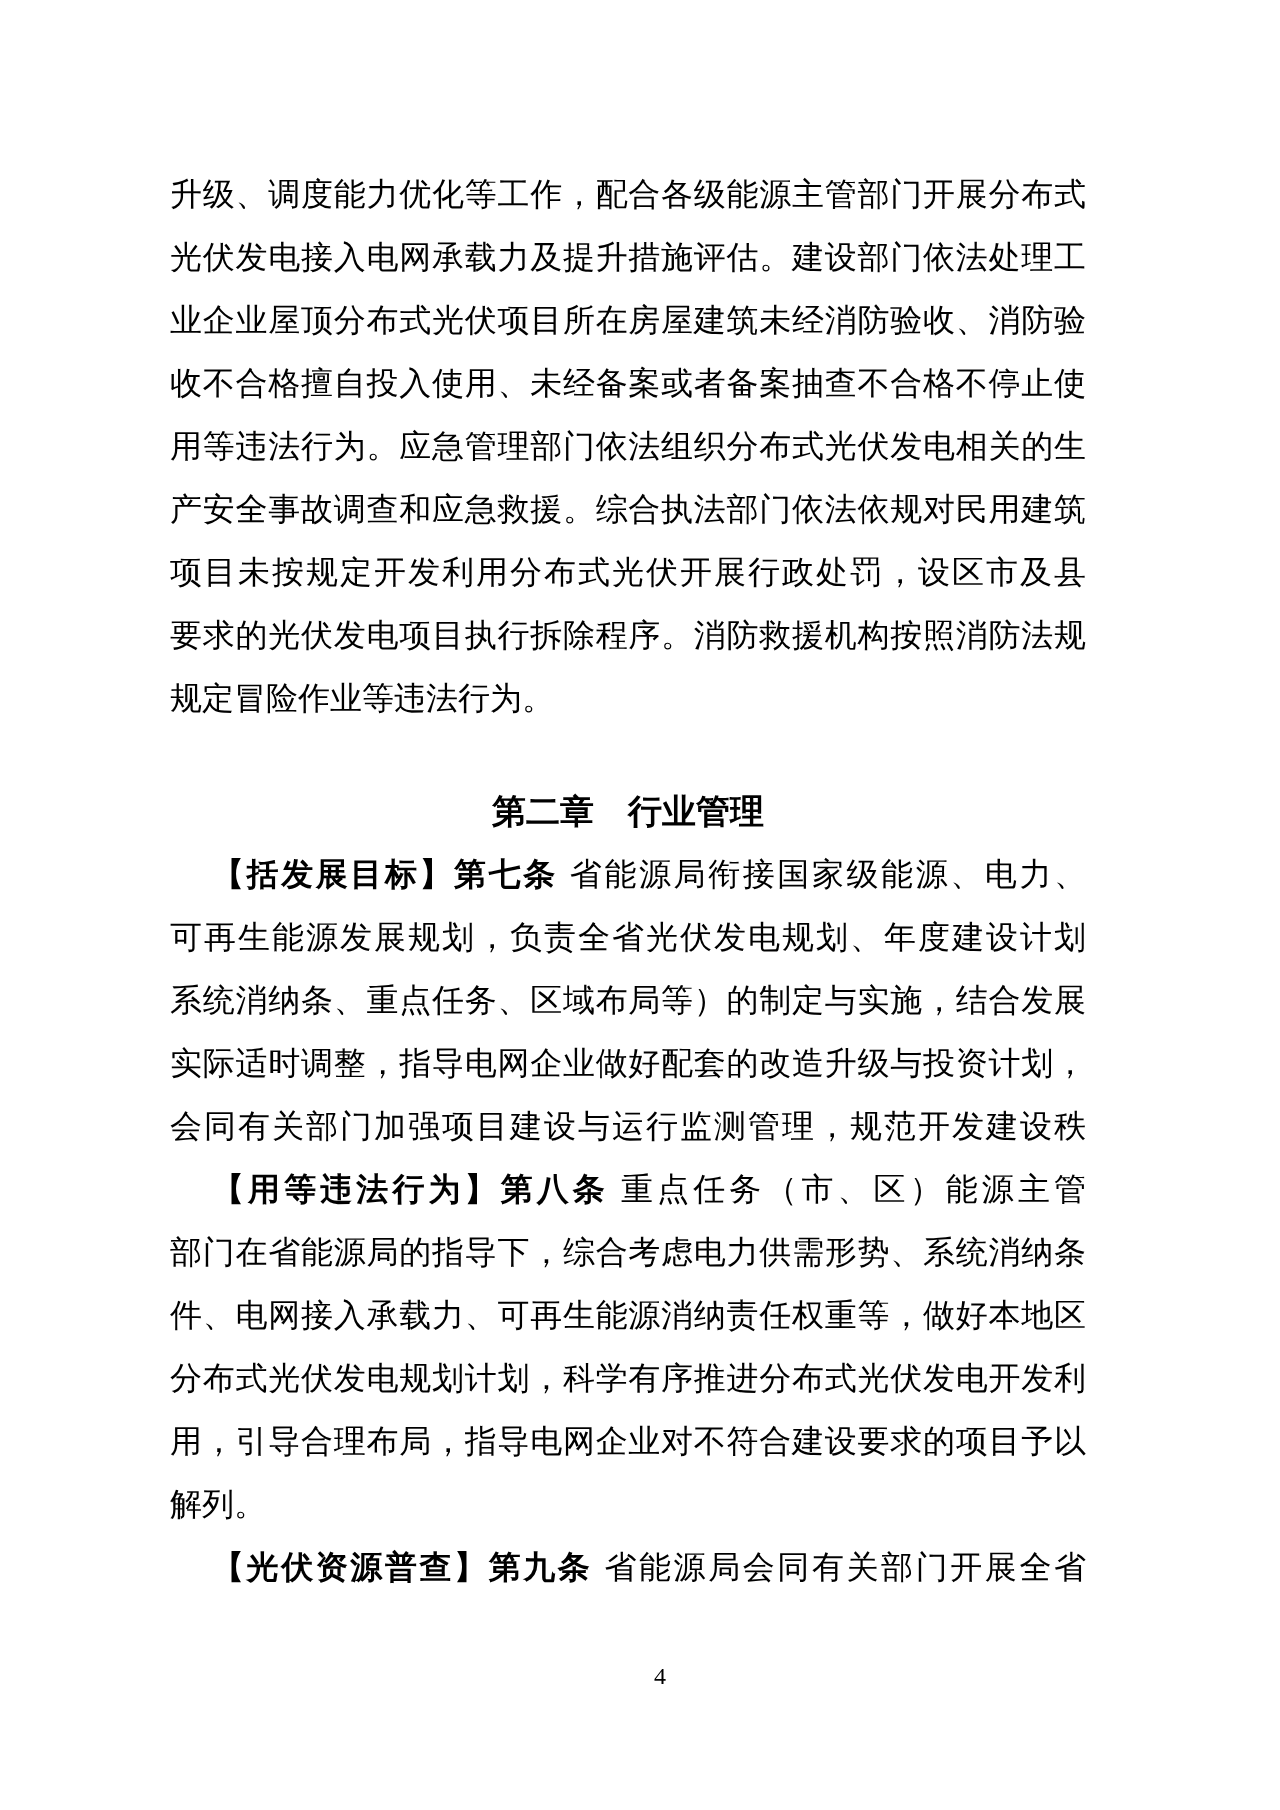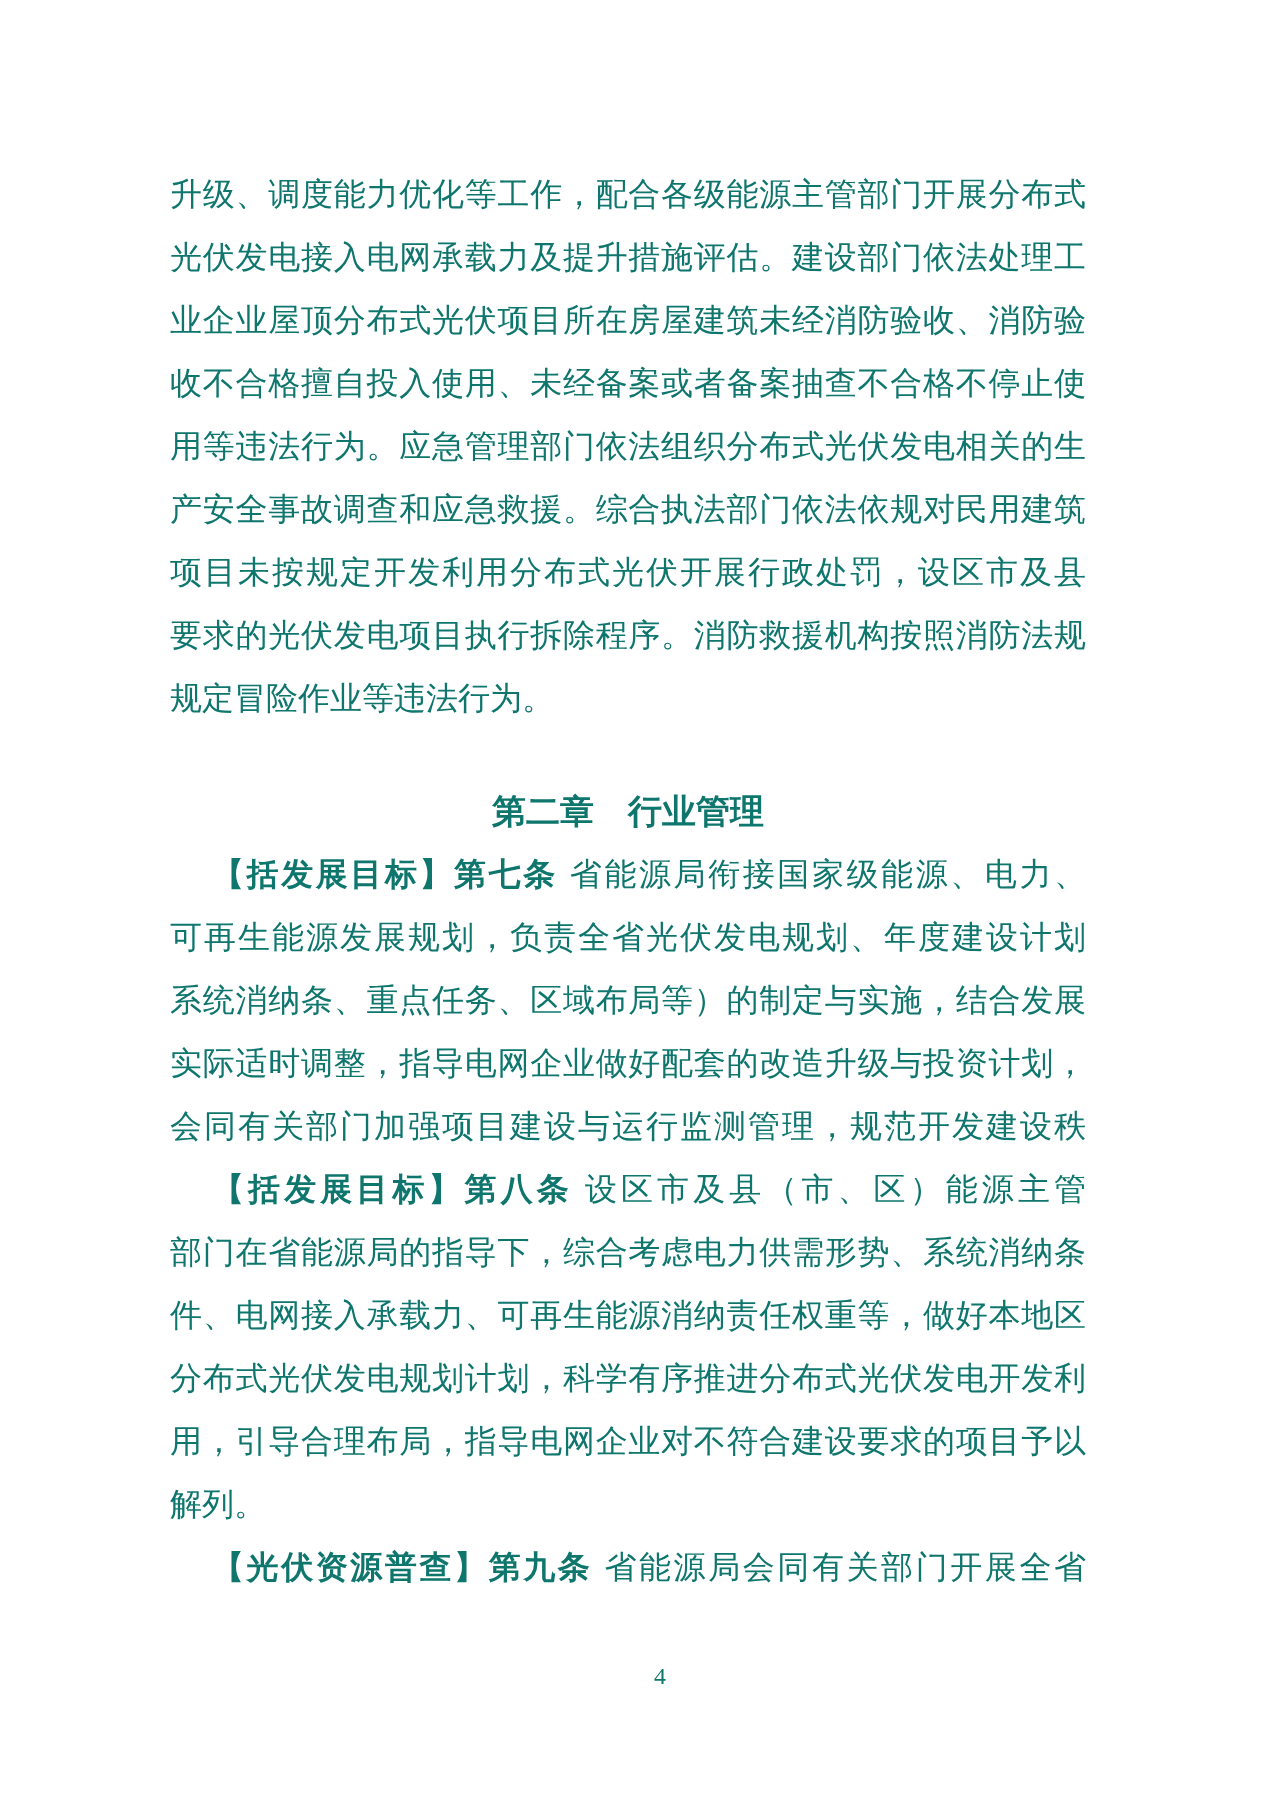--- a/index.html
+++ b/index.html
@@ -1,21 +1,21 @@
 <!DOCTYPE html>
 <html><head>
 <meta charset="utf-8">
 <style>
   html, body { margin: 0; padding: 0; background: #ffffff; }
   .page {
     position: relative;
     width: 1280px;
     height: 1810px;
     background: #ffffff;
-    color: #0f766e;
+    color: #000000;
     font-family: "Liberation Serif", "DejaVu Serif", serif;
     overflow: hidden;
   }
   .body-text {
     position: absolute;
     left: 170px;
     top: 163px;
     width: 916px;
   }
   .line {
@@ -77,21 +77,21 @@
 
     <div>
       <div class="line indent"><span class="b">【括发展目标】第七条</span><span class="gap">省能源局衔接国家级能源、电力、</span></div>
       <div class="line">可再生能源发展规划，负责全省光伏发电规划、年度建设计划（包</div>
       <div class="line">系统消纳条、重点任务、区域布局等）的制定与实施，结合发展</div>
       <div class="line">实际适时调整，指导电网企业做好配套的改造升级与投资计划，</div>
       <div class="line">会同有关部门加强项目建设与运行监测管理，规范开发建设秩序。</div>
     </div>
 
     <div>
-      <div class="line indent"><span class="b">【括发展目标】第八条</span><span class="gap">设区市及县（市、区）能源主管</span></div>
+      <div class="line indent"><span class="b">【用等违法行为】第八条</span><span class="gap">重点任务（市、区）能源主管</span></div>
       <div class="line">部门在省能源局的指导下，综合考虑电力供需形势、系统消纳条</div>
       <div class="line">件、电网接入承载力、可再生能源消纳责任权重等，做好本地区</div>
       <div class="line">分布式光伏发电规划计划，科学有序推进分布式光伏发电开发利</div>
       <div class="line">用，引导合理布局，指导电网企业对不符合建设要求的项目予以</div>
       <div class="line last">解列。</div>
     </div>
 
     <div>
       <div class="line indent"><span class="b">【光伏资源普查】第九条</span><span class="gap">省能源局会同有关部门开展全省</span></div>
     </div>

